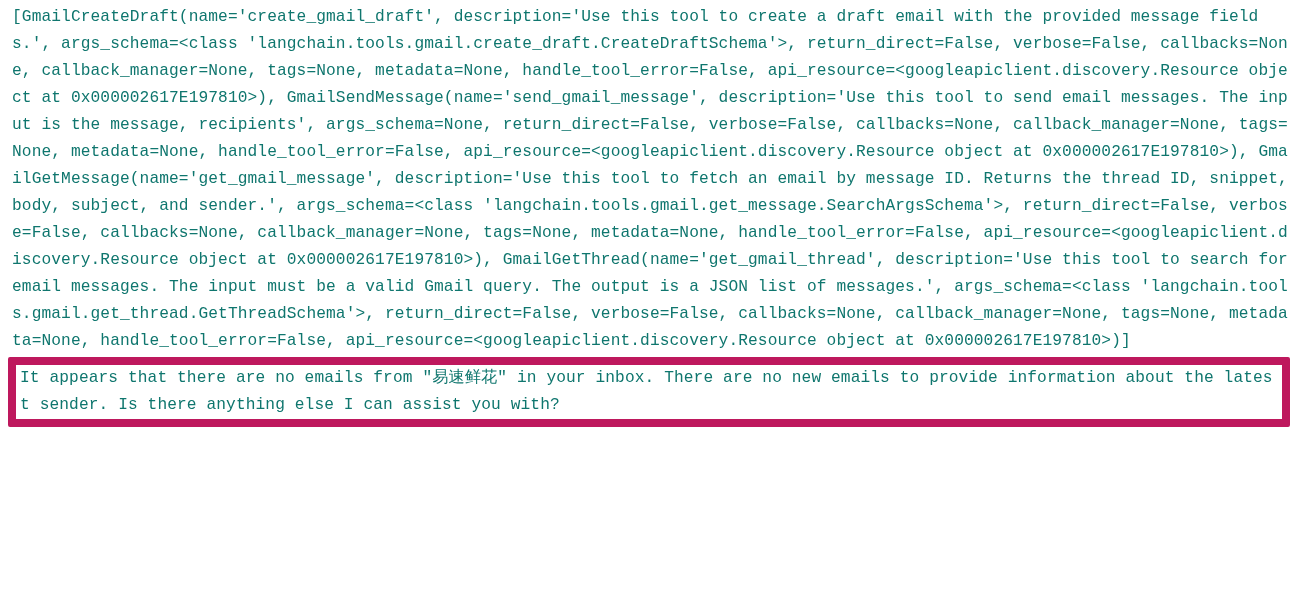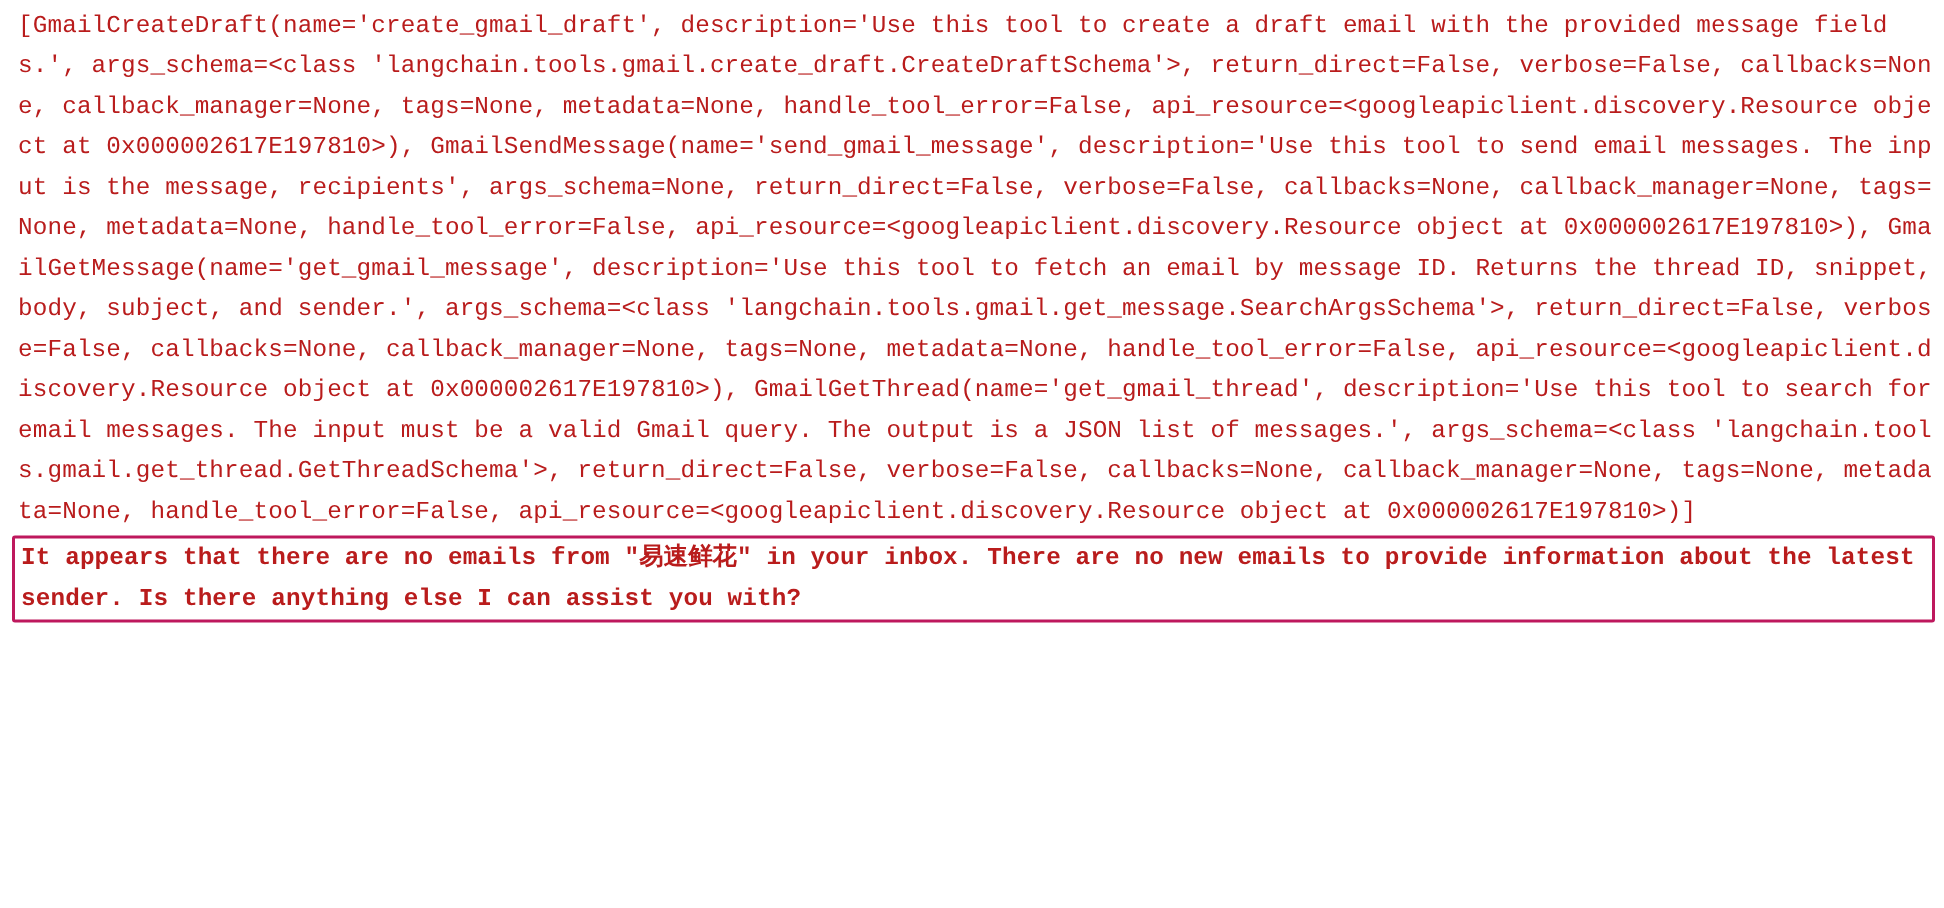--- a/index.html
+++ b/index.html
@@ -7,32 +7,31 @@
     padding: 0;
     width: 1296px;
     height: 605px;
     background: #ffffff;
     overflow: hidden;
   }
   .console {
     font-family: "Consolas", "Menlo", "Courier New", monospace;
     font-size: 16.2px;
     line-height: 27px;
-    color: #b91c1c;
+    color: #0f766e;
     white-space: pre-wrap;
     word-break: break-all;
     padding: 4px 8px 2px 12px;
     letter-spacing: 0.1px;
   }
   .highlight-box {
-    border: 2px solid #be185d;
+    border: 8px solid #be185d;
     border-radius: 2px;
     margin: 0 6px 0 8px;
     padding: 0 2px 0 2px;
-    font-weight: bold;
   }
   .highlight-box .console {
     padding: 0 0 0 2px;
   }
 </style>
 </head>
 <body>
 
 <div class="console">[GmailCreateDraft(name='create_gmail_draft', description='Use this tool to create a draft email with the provided message fields.', args_schema=&lt;class 'langchain.tools.gmail.create_draft.CreateDraftSchema'&gt;, return_direct=False, verbose=False, callbacks=None, callback_manager=None, tags=None, metadata=None, handle_tool_error=False, api_resource=&lt;googleapiclient.discovery.Resource object at 0x000002617E197810&gt;), GmailSendMessage(name='send_gmail_message', description='Use this tool to send email messages. The input is the message, recipients', args_schema=None, return_direct=False, verbose=False, callbacks=None, callback_manager=None, tags=None, metadata=None, handle_tool_error=False, api_resource=&lt;googleapiclient.discovery.Resource object at 0x000002617E197810&gt;), GmailGetMessage(name='get_gmail_message', description='Use this tool to fetch an email by message ID. Returns the thread ID, snippet, body, subject, and sender.', args_schema=&lt;class 'langchain.tools.gmail.get_message.SearchArgsSchema'&gt;, return_direct=False, verbose=False, callbacks=None, callback_manager=None, tags=None, metadata=None, handle_tool_error=False, api_resource=&lt;googleapiclient.discovery.Resource object at 0x000002617E197810&gt;), GmailGetThread(name='get_gmail_thread', description='Use this tool to search for email messages. The input must be a valid Gmail query. The output is a JSON list of messages.', args_schema=&lt;class 'langchain.tools.gmail.get_thread.GetThreadSchema'&gt;, return_direct=False, verbose=False, callbacks=None, callback_manager=None, tags=None, metadata=None, handle_tool_error=False, api_resource=&lt;googleapiclient.discovery.Resource object at 0x000002617E197810&gt;)]</div>
 

